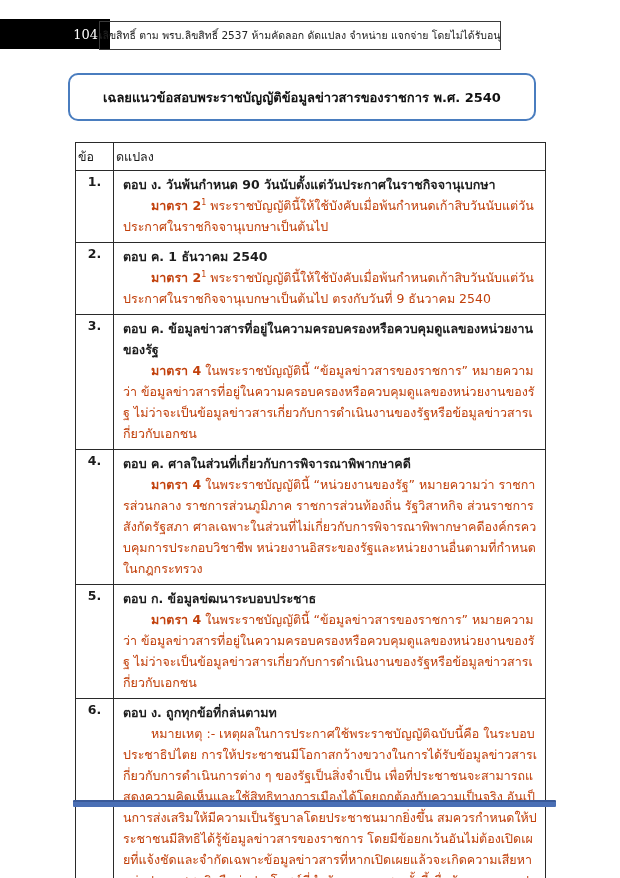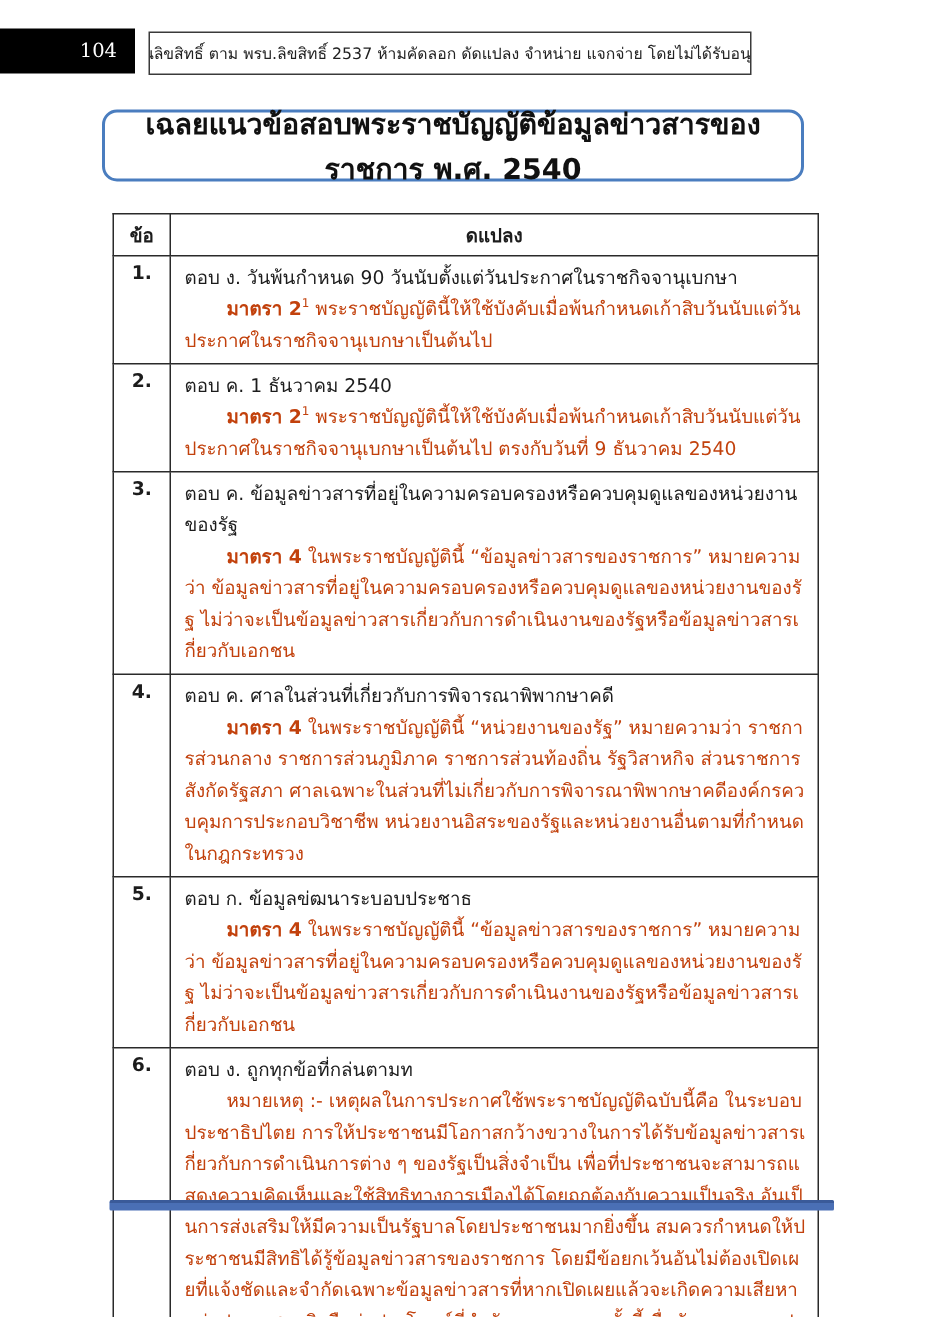--- a/index.html
+++ b/index.html
@@ -9,21 +9,21 @@
     font-family: "DejaVu Sans", sans-serif;
     color: #1c1c1c;
     position: relative;
     overflow: hidden;
   }
   .page { position: absolute; inset: 0; background: #ffffff; }
 
   
   .pagenum-box {
     position: absolute; left: 0; top: 19px;
-    width: 90px; height: 30px;
+    width: 110px; height: 30px;
     background: #000000; color: #ffffff;
     display: flex; align-items: center; justify-content: flex-end;
     padding-right: 12px;
     font-family: "DejaVu Serif", serif;
     font-size: 13px;
   }
 
   
   .copyright-box {
     position: absolute; left: 99px; top: 21px;
@@ -35,50 +35,50 @@
   }
 
   
   .title-box {
     position: absolute; left: 68px; top: 73px;
     width: 468px; height: 48px;
     border: 2.5px solid #4a7dbf;
     border-radius: 10px;
     background: #ffffff;
     display: flex; align-items: center; justify-content: center;
-    font-weight: bold; font-size: 19px; color: #111;
+    font-weight: bold; font-size: 13px; color: #111;
     text-align: center; padding: 4px 10px;
   }
 
   
   .answer-table {
     position: absolute; left: 75px; top: 142px;
     width: 471px;
     border-collapse: collapse;
     font-size: 12.5px;
     table-layout: fixed;
   }
   .answer-table th, .answer-table td {
     border: 1px solid #2a2a2a;
     vertical-align: top;
   }
   .answer-table th {
-    font-weight: bold; text-align: center;
+    font-weight: normal; text-align: left;
     padding: 4px 2px 3px 2px;
   }
   .no-col { width: 38px; }
   .no-cell {
     text-align: center; font-weight: bold;
     padding: 3px 2px;
   }
   .ans-cell {
     padding: 3px 8px 5px 9px;
     line-height: 21px;
   }
-  .ans { font-weight: normal; word-break: break-all; }
+  .ans { font-weight: bold; word-break: break-all; }
   .exp {
     text-indent: 28px;
     word-break: break-all;
     color: #c2410c;
   }
   .law { font-weight: bold; }
   .law-sup { font-size: 8px; vertical-align: super; line-height: 0; }
 
   
   .bottom-bar {

